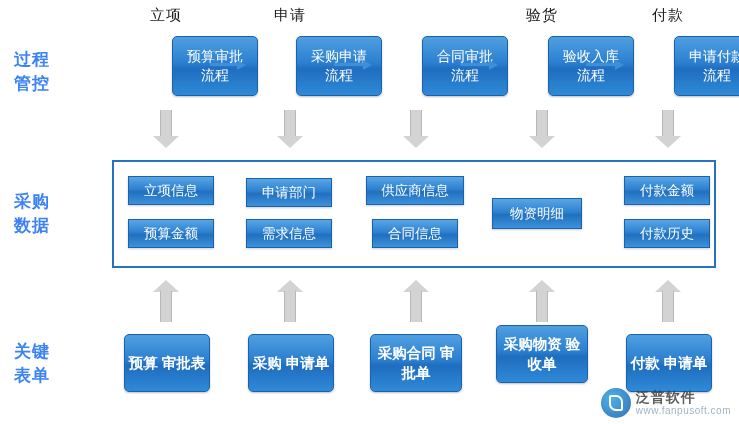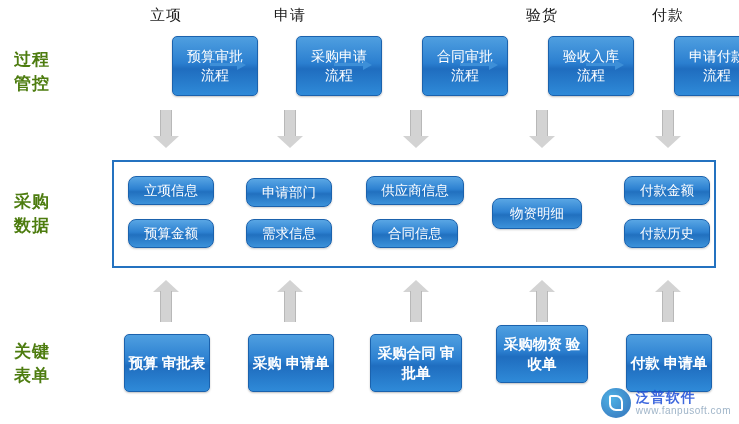--- a/index.html
+++ b/index.html
@@ -25,21 +25,21 @@
     color: #1a1a1a;
     text-align: center;
     width: 100px;
     top: 6px;
     letter-spacing: 1px;
   }
   .row-label {
     position: absolute;
     font-size: 17px;
     font-weight: bold;
-    color: #4d7c0f;
+    color: #3b82f6;
     text-align: left;
     line-height: 24px;
     letter-spacing: 1px;
   }
   .box-blue {
     position: absolute;
     background: linear-gradient(to bottom, #4f9fe0 0%, #2b7fd0 45%, #1f6dbf 55%, #2f8ad8 100%);
     border: 1px solid #1b62ad;
     border-radius: 5px;
     color: #ffffff;
@@ -50,21 +50,21 @@
     text-align: center;
     line-height: 19px;
     box-shadow: 0 1px 2px rgba(0,0,0,0.25);
     margin-left: 48px;
   }
   .box-blue span { display: block; }
   .pill {
     position: absolute;
     background: linear-gradient(to bottom, #59a6e4 0%, #2d81d1 45%, #2170bf 55%, #3c92da 100%);
     border: 1px solid #1b62ad;
-    border-radius: 8px;
+    border-radius: 0;
     color: #ffffff;
     font-size: 13.5px;
     display: flex;
     align-items: center;
     justify-content: center;
     text-align: center;
     box-shadow: 0 1px 2px rgba(0,0,0,0.2);
   }
   .form-box {
     position: absolute;
@@ -166,21 +166,21 @@
     width: 14px;
     height: 16px;
     border: 2px solid #ffffff;
     border-radius: 2px 7px 2px 7px;
     box-sizing: border-box;
   }
   .wm-text { line-height: 1.1; }
   .wm-cn {
     font-size: 14px;
     font-weight: bold;
-    color: #1d4ed8;
+    color: #404040;
     letter-spacing: 1px;
   }
   .wm-en {
     font-size: 10px;
     color: #8fa8bf;
     letter-spacing: 0.5px;
   }
 </style>
 </head>
 <body>

